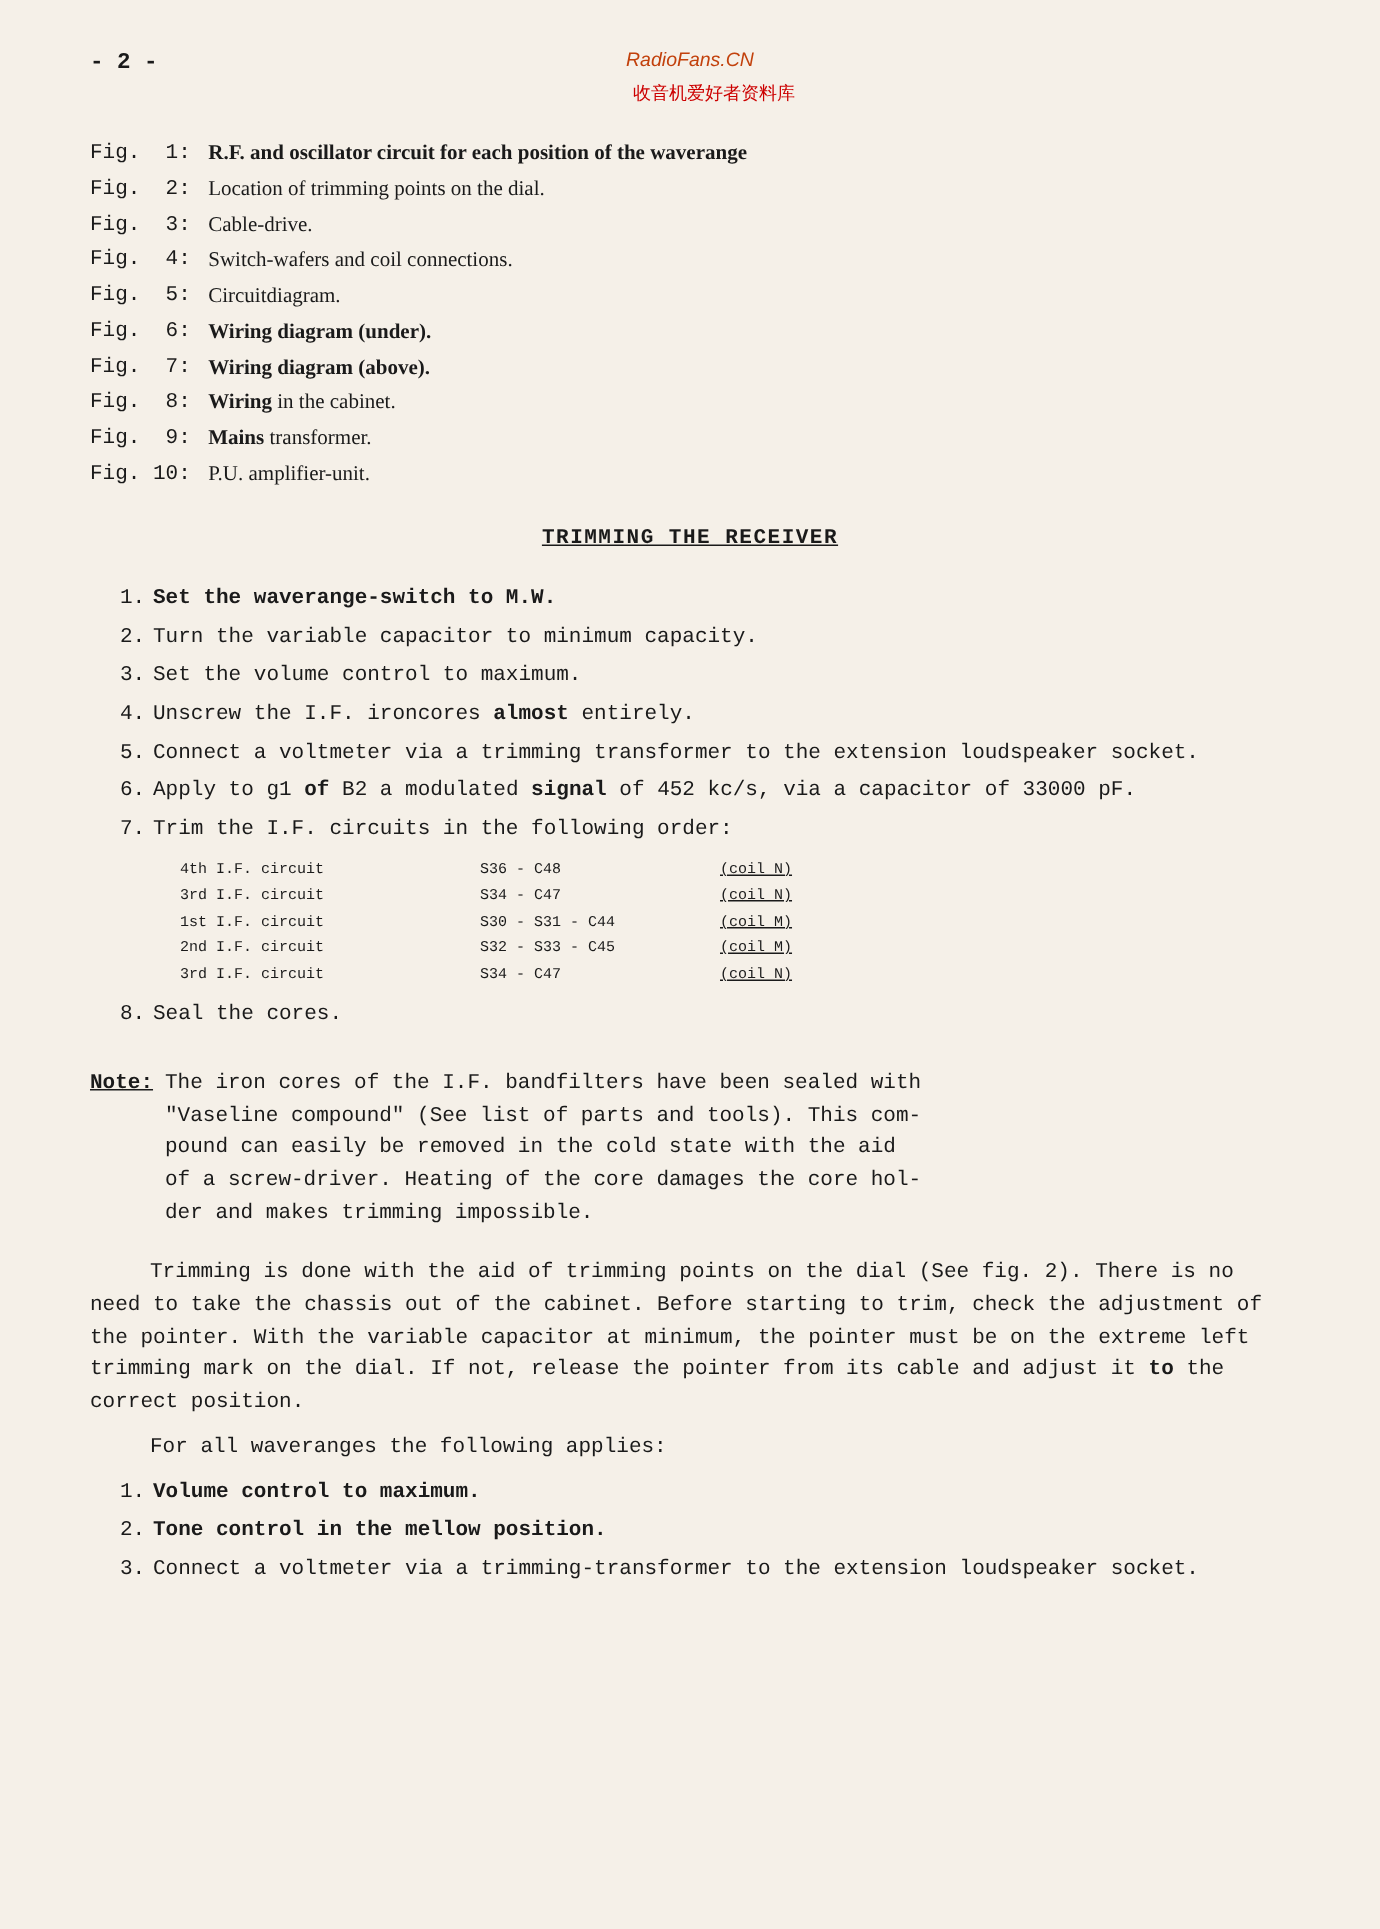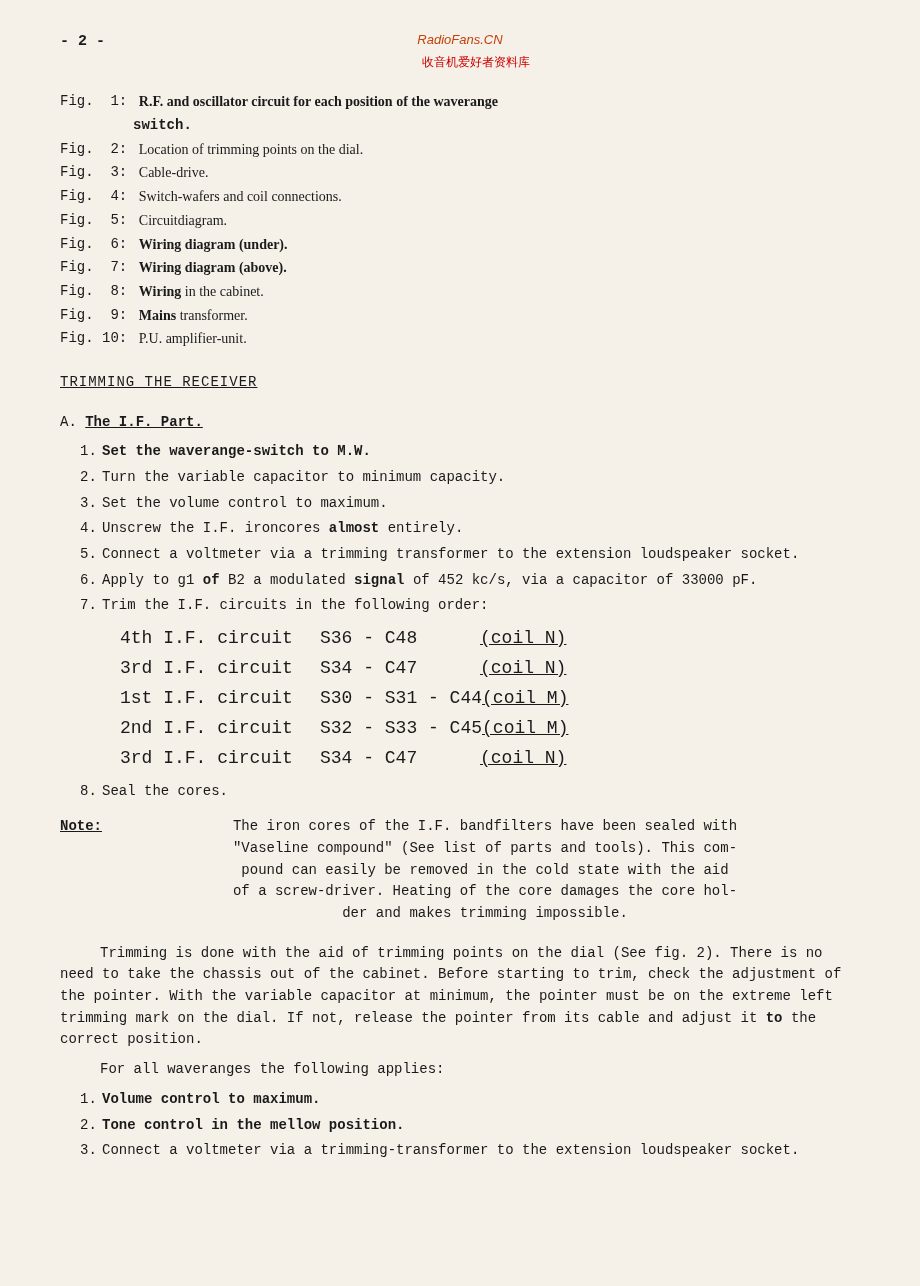--- a/index.html
+++ b/index.html
@@ -70,21 +70,22 @@
       flex: 1;
       padding-left: 2px;
       font-family: Liberation Serif, serif;
     }
 
     .fig-text-indent {
       padding-left: 73px;
     }
 
     .section-title {
-      font-weight: normal;
+      text-align: center;
+      font-weight: bold;
       text-decoration: underline;
       margin: 22px 0 18px 0;
       font-size: 14px;
       letter-spacing: 1px;
     }
 
     .subsection-label {
       margin: 14px 0 8px 0;
     }
 
@@ -102,21 +103,21 @@
       min-width: 22px;
     }
 
     .numbered-list li .content {
       flex: 1;
     }
 
     .if-circuits-table {
       margin: 8px 0 8px 60px;
       font-family: 'Courier New', Courier, monospace;
-      font-size: 18px;
+      font-size: 10px;
     }
 
     .if-circuits-table .row {
       display: flex;
       margin-bottom: 2px;
     }
 
     .if-circuits-table .col1 {
       min-width: 200px;
     }
@@ -137,21 +138,20 @@
 
     .note-label {
       font-weight: bold;
       text-decoration: underline;
       min-width: 50px;
       font-size: 14px;
     }
 
     .note-text {
       flex: 1;
-      text-align: center;
     }
 
     .body-paragraph {
       margin: 8px 0;
       text-indent: 40px;
     }
 
     .bold { font-weight: bold; }
     .underline { text-decoration: underline; }
   </style>
@@ -167,23 +167,20 @@
     <span class="site-subtitle">收音机爱好者资料库</span>
   </div>
 </div>
 
 <div class="fig-list">
   <div class="fig-item">
     <span class="fig-label">Fig. &nbsp;1</span>
     <span class="fig-colon">:</span>
     <span class="fig-text"><span class="bold">R.F. and oscillator circuit for each position of the waverange</span></span>
   </div>
-  <div class="fig-item fig-text-indent">
-    <span><span class="bold">switch.</span></span>
-  </div>
   <div class="fig-item">
     <span class="fig-label">Fig. &nbsp;2</span>
     <span class="fig-colon">:</span>
     <span class="fig-text">Location of trimming points on the dial.</span>
   </div>
   <div class="fig-item">
     <span class="fig-label">Fig. &nbsp;3</span>
     <span class="fig-colon">:</span>
     <span class="fig-text">Cable-drive.</span>
   </div>
@@ -220,23 +217,20 @@
   <div class="fig-item">
     <span class="fig-label">Fig. 10</span>
     <span class="fig-colon">:</span>
     <span class="fig-text">P.U. amplifier-unit.</span>
   </div>
 </div>
 
 <div class="section-title">TRIMMING THE RECEIVER</div>
 
 <div>
-  <div class="subsection-label">
-    <span>A. </span><span class="bold underline">The I.F. Part.</span>
-  </div>
 
   <ul class="numbered-list">
     <li>
       <span class="num">1.</span>
       <span class="content"><span class="bold">Set the waverange-switch to M.W.</span></span>
     </li>
     <li>
       <span class="num">2.</span>
       <span class="content">Turn the variable capacitor to minimum capacity.</span>
     </li>
@@ -290,21 +284,21 @@
     </div>
   </div>
 
   <ul class="numbered-list">
     <li>
       <span class="num">8.</span>
       <span class="content">Seal the cores.</span>
     </li>
   </ul>
 
-  <div class="note-block" style="margin-top: 14px; margin-left: 0;">
+  <div class="note-block" style="margin-top: 24px; margin-left: 0;">
     <span class="note-label">Note:</span>
     <span class="note-text">
       The iron cores of the I.F. bandfilters have been sealed with<br>
       "Vaseline compound" (See list of parts and tools). This com-<br>
       pound can easily be removed in the cold state with the aid<br>
       of a screw-driver. Heating of the core damages the core hol-<br>
       der and makes trimming impossible.
     </span>
   </div>
 </div>

